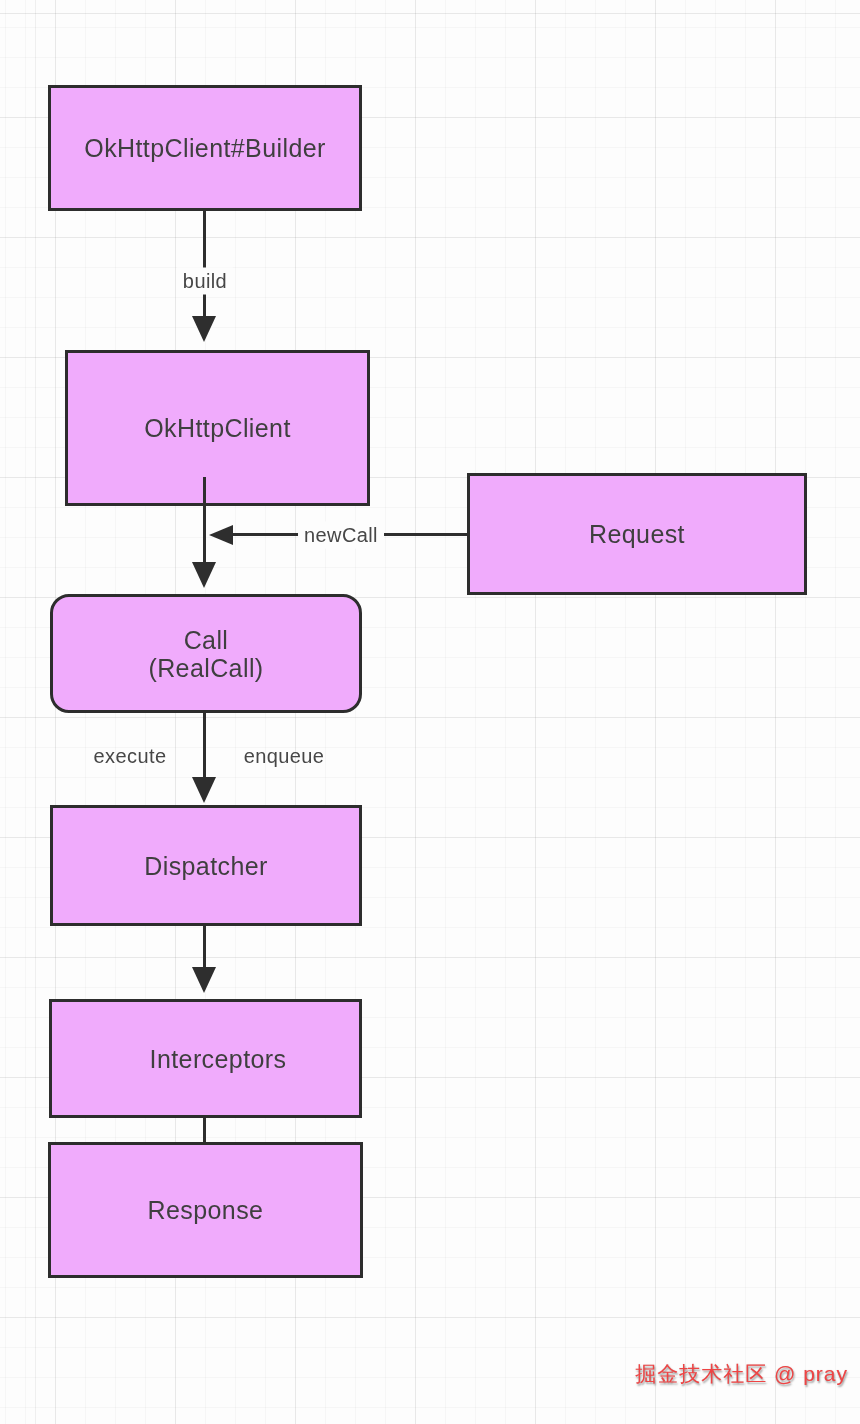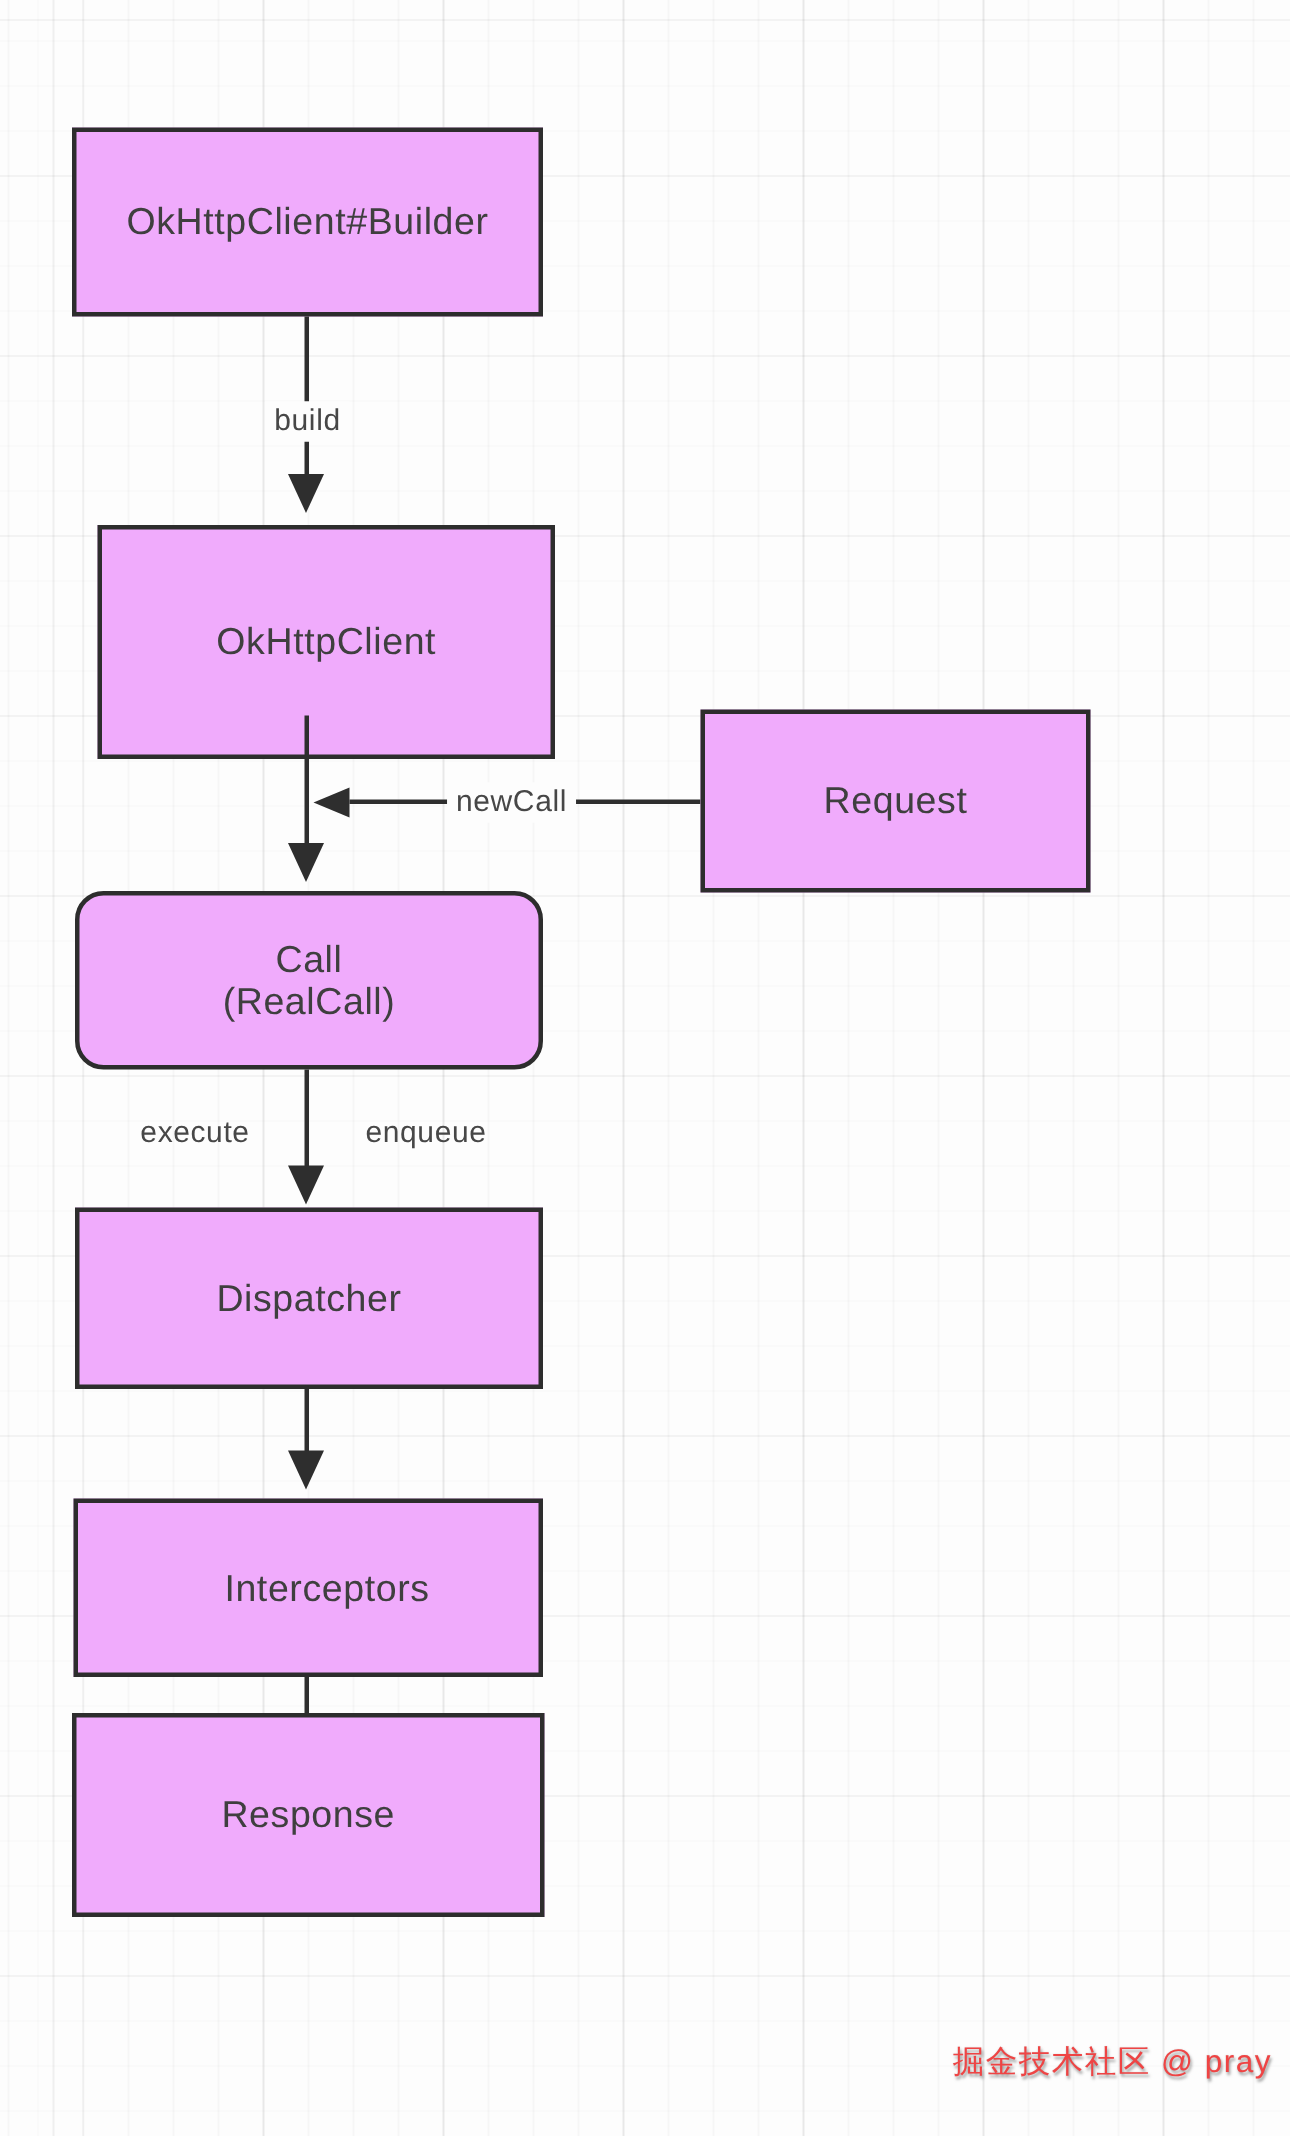--- a/index.html
+++ b/index.html
@@ -97,21 +97,21 @@
   <span>OkHttpClient</span>
 </div>
 
 <div class="vline" style="left:203px; top:477px; height:87px;"></div>
 <div class="arrow-down" style="left:192px; top:562px;"></div>
 
 <div class="hline" style="left:233px; top:533px; width:234px;"></div>
 <div class="arrow-left" style="left:209px; top:525px;"></div>
 <div class="edge-label bg" style="left:341px; top:535px;">newCall</div>
 
-<div class="node" style="left:467px; top:473px; width:260px; height:122px;">
+<div class="node" style="left:467px; top:473px; width:340px; height:122px;">
   <span>Request</span>
 </div>
 
 <div class="node" style="left:50px; top:594px; width:312px; height:119px;border-radius:19px;">
   <span>Call</span>
   <span>(RealCall)</span>
 </div>
 
 <div class="vline" style="left:203px; top:713px; height:66px;"></div>
 <div class="arrow-down" style="left:192px; top:777px;"></div>

